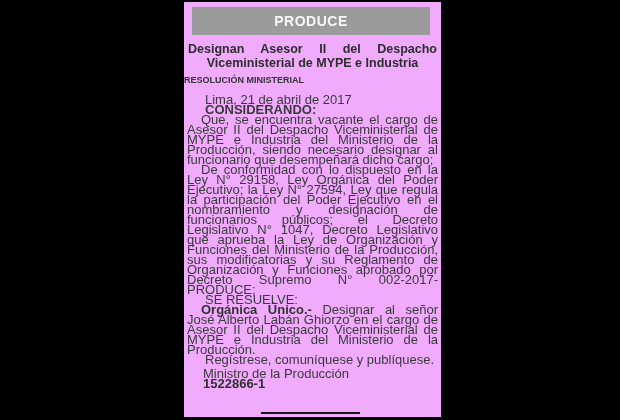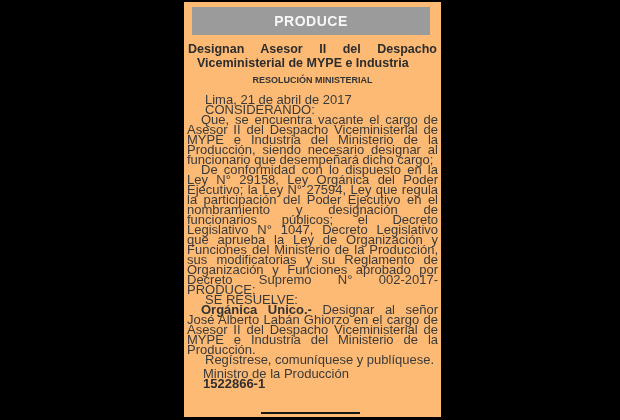--- a/index.html
+++ b/index.html
@@ -5,46 +5,46 @@
   html,body{margin:0;padding:0;}
   body{
     width:620px;height:420px;overflow:hidden;
     background:#000;
     font-family:"Liberation Sans", sans-serif;
     position:relative;
   }
   .stage{position:absolute;inset:0;background:#000;}
   .page{
     position:absolute;left:184px;top:2px;width:257px;height:415px;
-    background:#fdba74;color:#3a3a3a;
+    background:#f0abfc;color:#3a3a3a;
   }
   .masthead{
     position:absolute;left:8px;top:5px;width:238px;height:28px;
     background:#9b9b9b;color:#f7f7f7;
     font-weight:bold;font-size:14px;line-height:28px;
     text-align:center;letter-spacing:0.5px;
   }
   .doc-title{
     position:absolute;left:4px;top:40px;width:249px;
     color:#2d2d2d;font-weight:bold;font-size:12.5px;line-height:14px;
   }
   .doc-title .l1{text-align:justify;text-align-last:justify;}
-  .doc-title .l2{text-align:left;margin-left:9px;}
+  .doc-title .l2{text-align:center;}
   .res-heading{
     position:absolute;left:0;top:73px;width:257px;
-    text-align:center;font-weight:bold;font-size:9px;line-height:10px;
+    font-weight:bold;font-size:9px;line-height:10px;
     color:#333;
   }
   .body-text{
     position:absolute;left:3px;top:93px;width:251px;
     font-size:13px;line-height:10px;color:#3a3a3a;
   }
   .body-text p{margin:0;text-align:justify;}
   .dateline{margin-top:9px;padding-left:18px;text-align:left !important;}
-  .label-line{margin-top:12px;padding-left:18px;text-align:right;}
+  .label-line{margin-top:12px;padding-left:18px;text-align:right;font-weight:bold;}
   .para{margin-top:8px;text-indent:14px;}
   .para2{margin-top:0;text-indent:14px;}
   .resolve-line{margin-top:8px;padding-left:18px;text-align:right;}
   .article{margin-top:10px;text-indent:14px;}
   .article b{color:#333;}
   .closing{margin-top:11px;padding-left:18px;text-align:left !important;}
   .signature{margin-top:9px;padding-left:16px;text-align:left !important;}
   .pub-code{margin-top:11px;padding-left:16px;font-weight:bold;color:#2f2f2f;text-align:left !important;}
   .rule{
     position:absolute;left:77px;top:410px;width:99px;height:2px;background:#161616;

